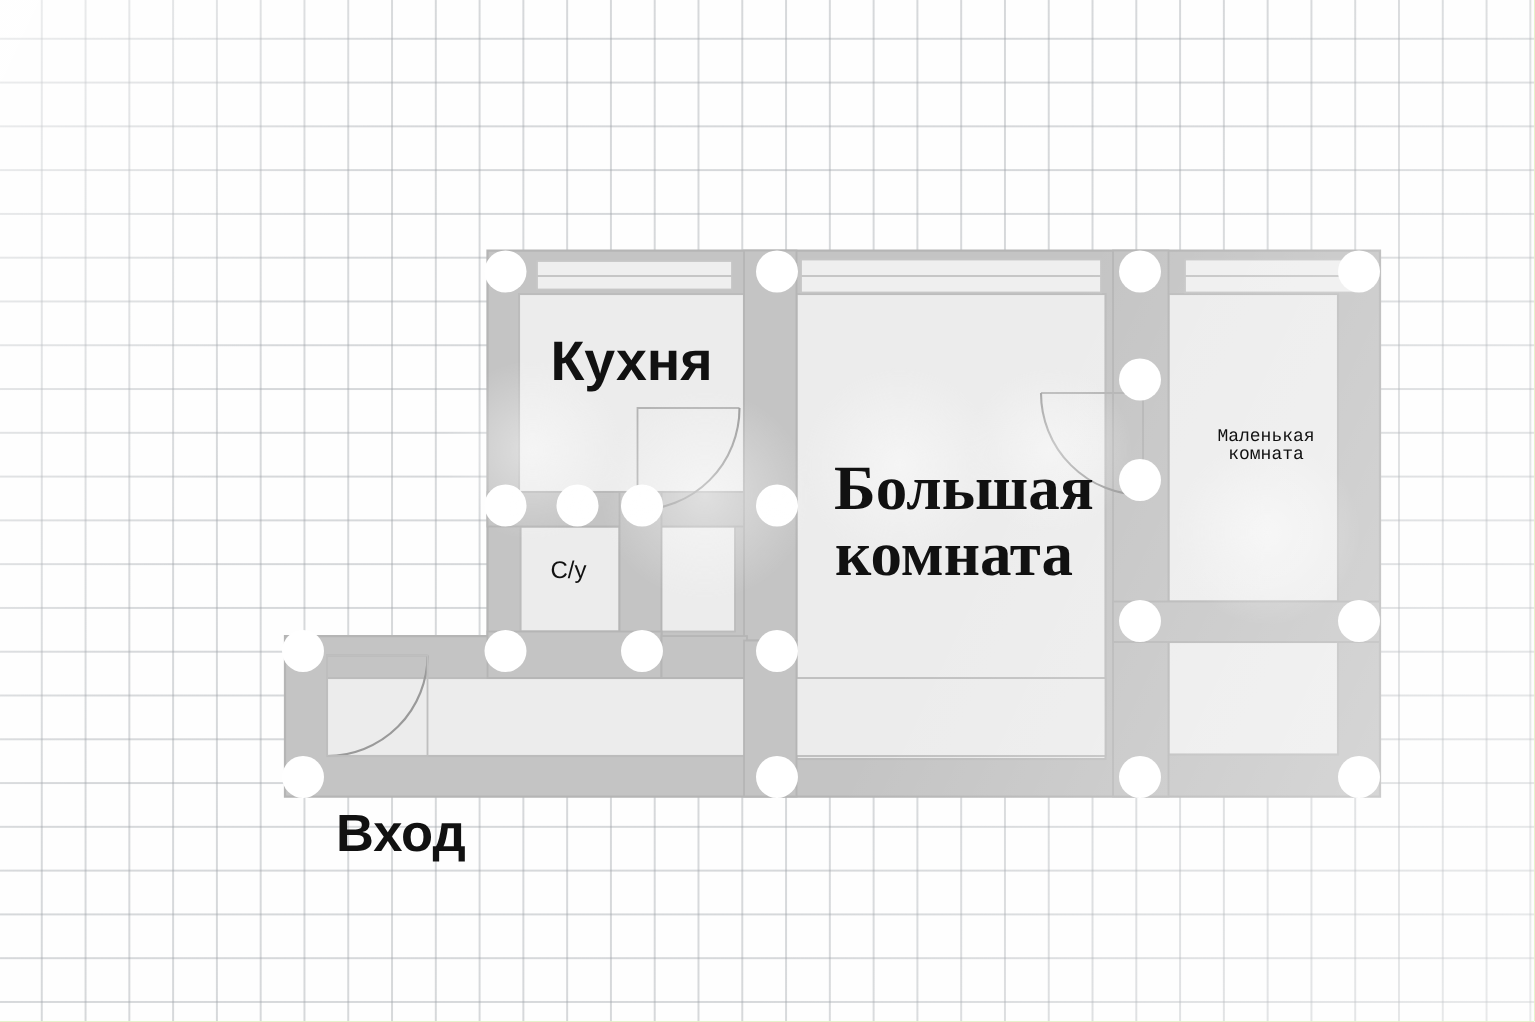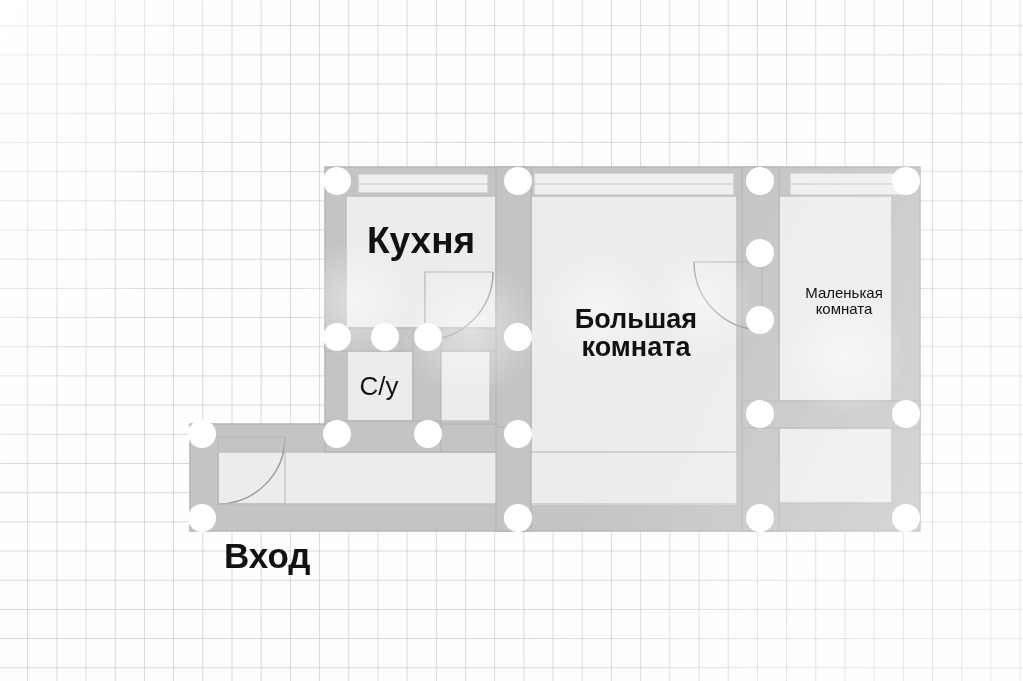--- a/index.html
+++ b/index.html
@@ -45,23 +45,23 @@
     position: absolute;
     color: #111111;
     font-family: "Liberation Sans", sans-serif;
     font-weight: bold;
     text-align: center;
     white-space: pre;
     line-height: 1.04;
     pointer-events: none;
   }
   #label-kuhnya  { font-size: 37px; letter-spacing: 0px; }
-  #label-bolshaya{ font-size: 27px; letter-spacing: 0px; }
-  #label-malen   { font-size: 15px; font-weight: normal; letter-spacing: 0px; }
-  #label-su      { font-size: 26px; font-weight: normal; letter-spacing: 0px; }
+  #label-bolshaya{ font-size: 42px; letter-spacing: 0px; font-family: Liberation Serif, serif; }
+  #label-malen   { font-size: 12px; font-weight: normal; letter-spacing: 0px; font-family: Liberation Mono, monospace; }
+  #label-su      { font-size: 16px; font-weight: normal; letter-spacing: 0px; }
   #label-vhod    { font-size: 35px; letter-spacing: 0px; margin-left: 24px; }
 </style>
 </head>
 <body>
 
 <div id="stage">
 
   <div id="grid-bg"></div>
 
   <svg id="plan-svg" width="1023" height="681" viewBox="0 0 1023 681">

